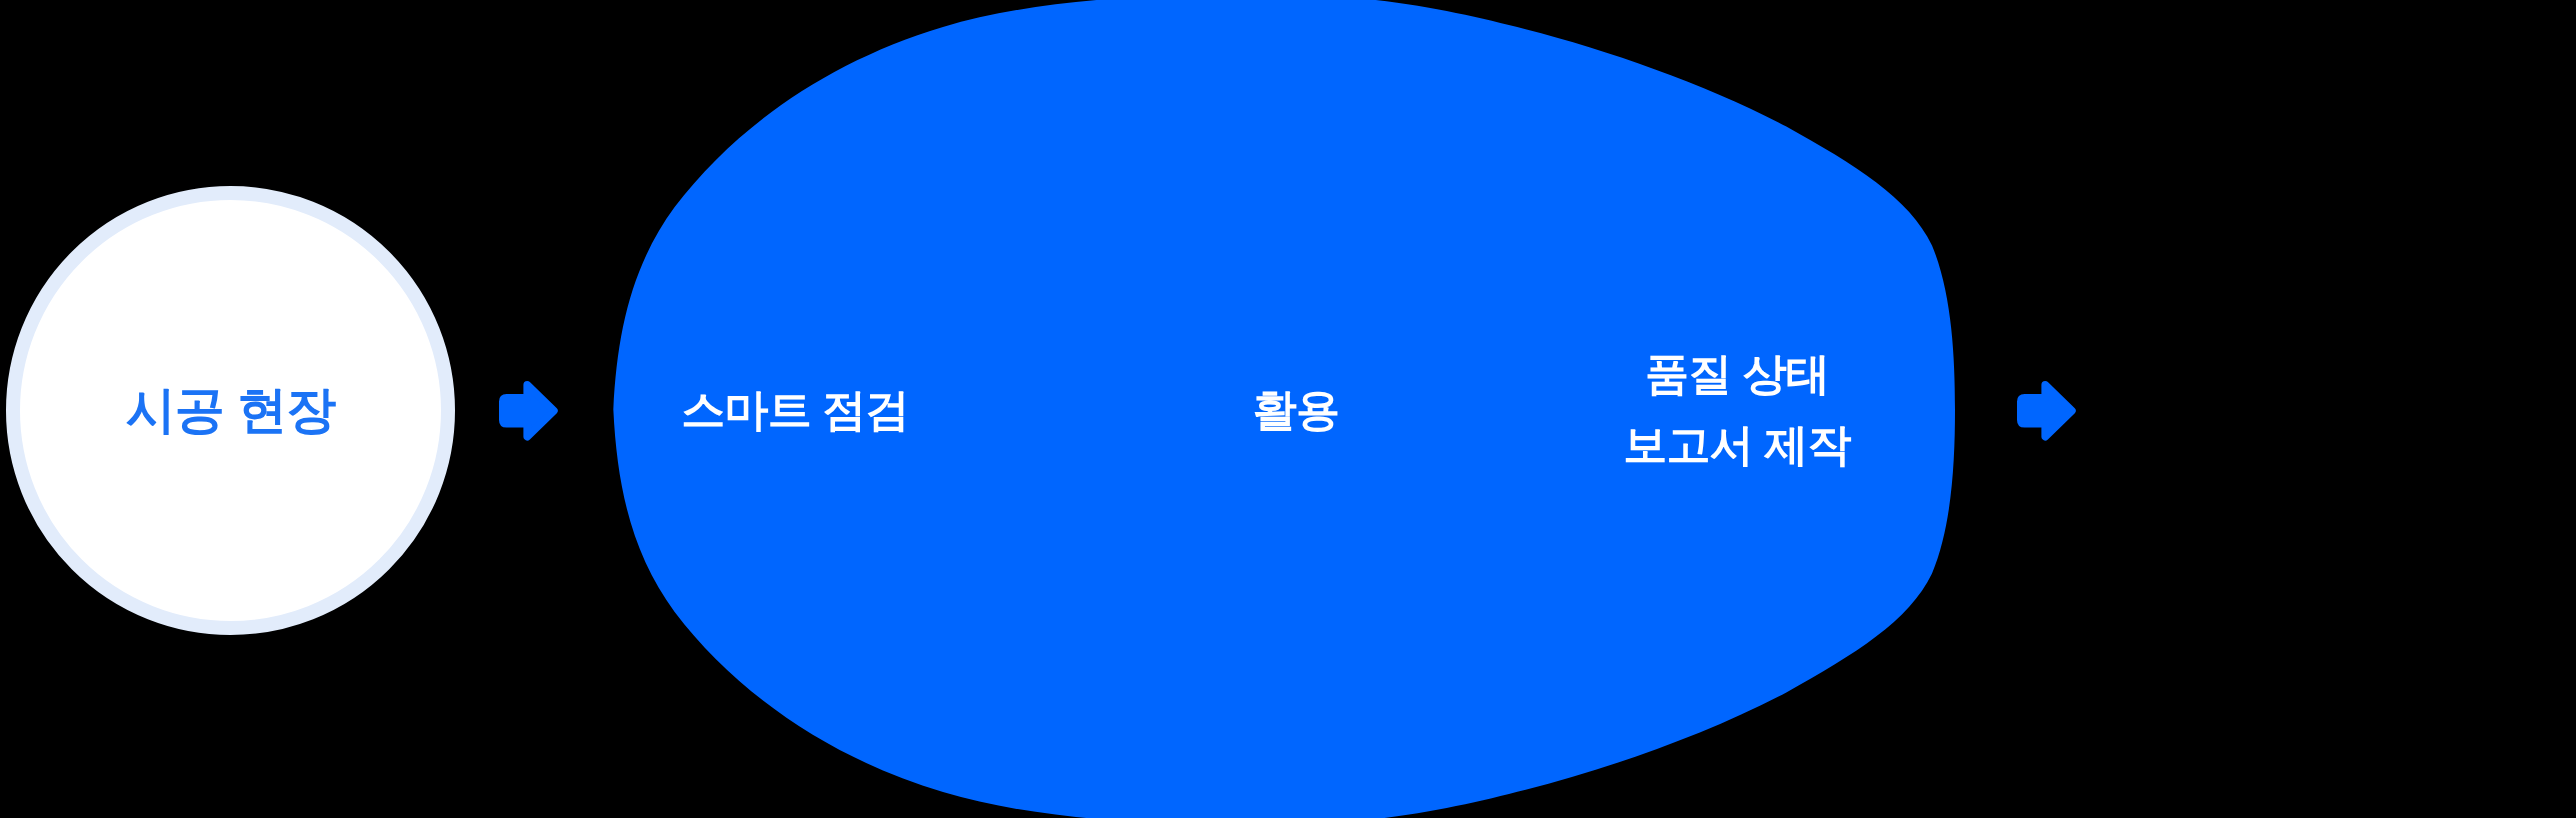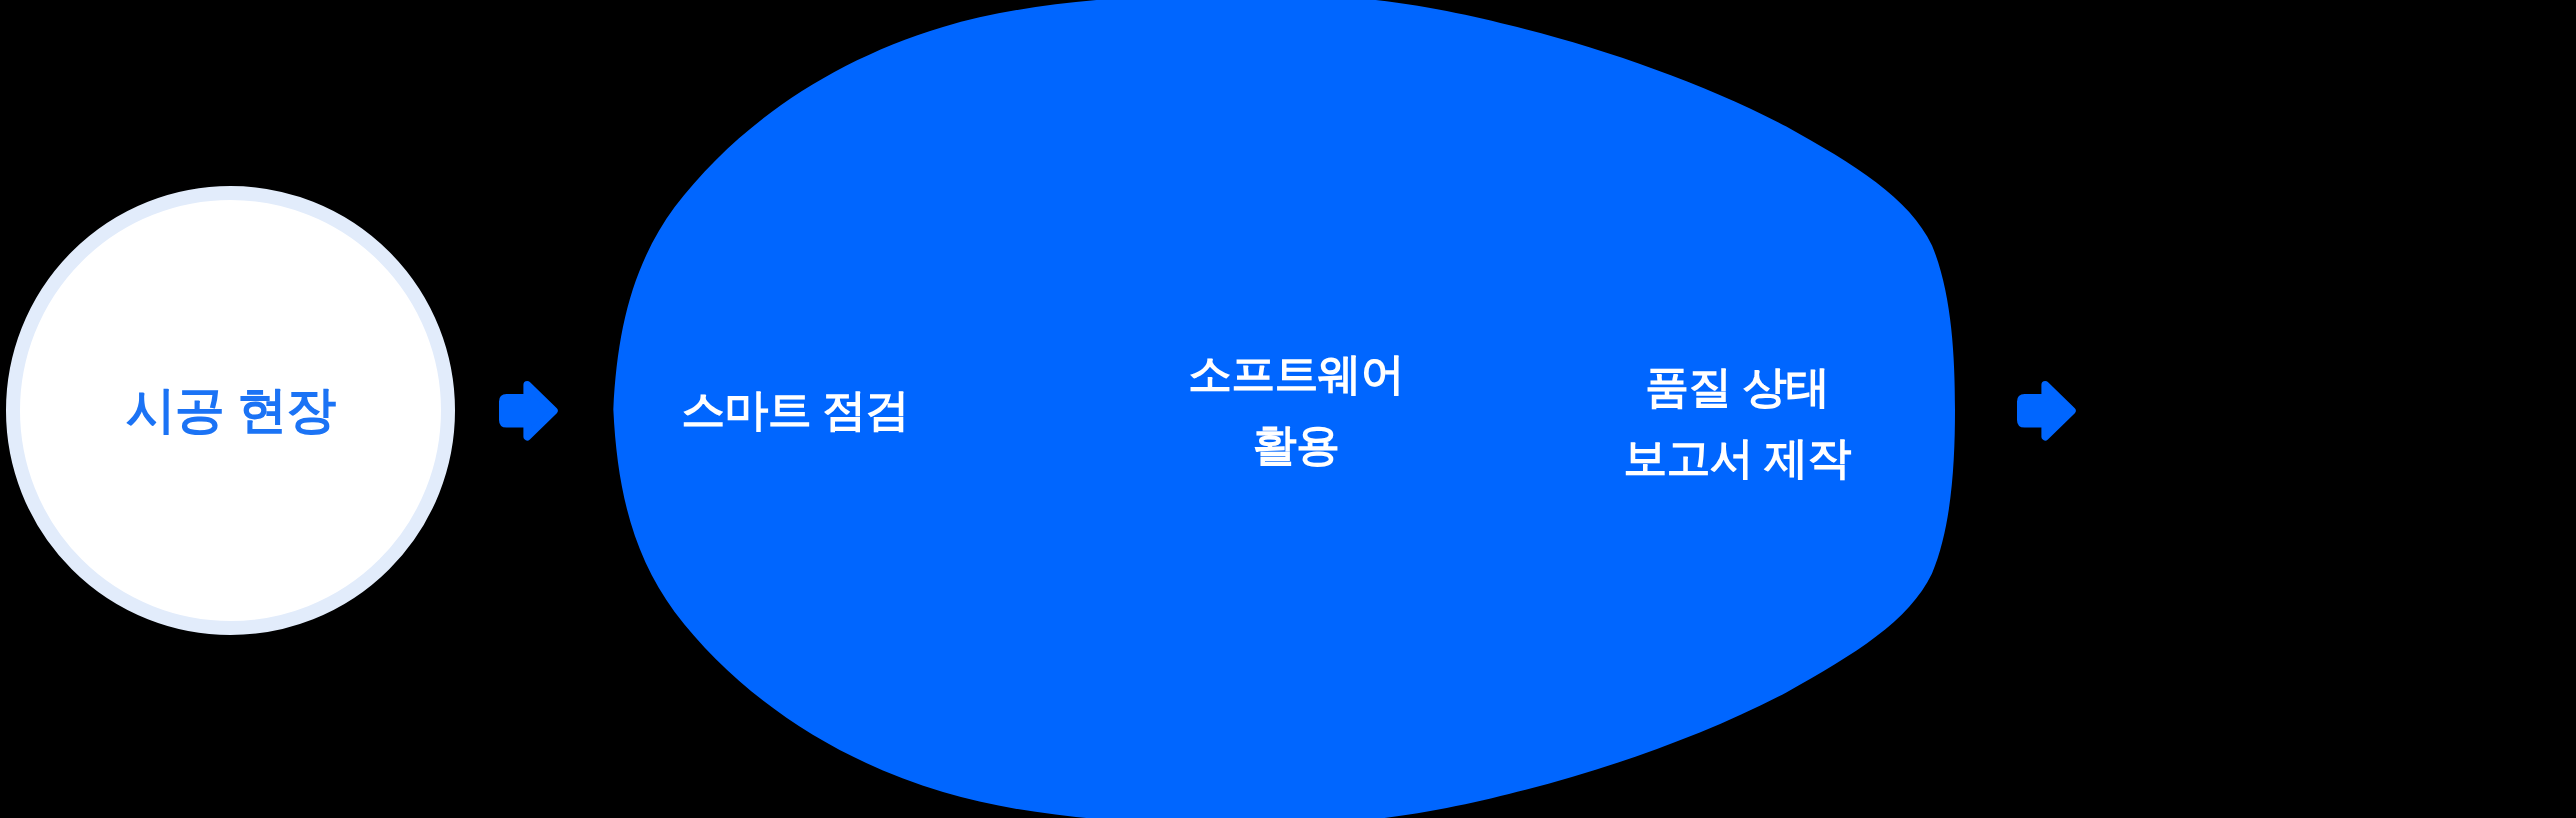--- a/index.html
+++ b/index.html
@@ -66,25 +66,24 @@
 
   <svg class="arrow" style="left:499px; top:377px;" viewBox="0 0 80 90" aria-hidden="true">
     <path d="M 10 27 L 37 27 L 37 10 L 72 44 L 37 78 L 37 61 L 10 61 Q 5 61 5 56 L 5 32 Q 5 27 10 27 Z" fill="var(--arrow)" stroke="var(--arrow)" stroke-width="10" stroke-linejoin="round"></path>
   </svg>
 
   <div class="blob-label" style="left:795px; top:409px;">
     <span class="label-line">스마트 점검</span>
   </div>
 
   <div class="blob-label" style="left:1296px; top:409px;">
-    <span class="label-line">소프트웨어</span>
     <span class="label-line">활용</span>
   </div>
 
-  <div class="blob-label" style="left:1737px; top:422px;">
+  <div class="blob-label" style="left:1737px; top:409px;">
     <span class="label-line">품질 상태</span>
     <span class="label-line">보고서 제작</span>
   </div>
 
   <svg class="arrow" style="left:2017px; top:377px;" viewBox="0 0 80 90" aria-hidden="true">
     <path d="M 10 27 L 37 27 L 37 10 L 72 44 L 37 78 L 37 61 L 10 61 Q 5 61 5 56 L 5 32 Q 5 27 10 27 Z" fill="var(--arrow)" stroke="var(--arrow)" stroke-width="10" stroke-linejoin="round"></path>
   </svg>
 
 
 </div>

